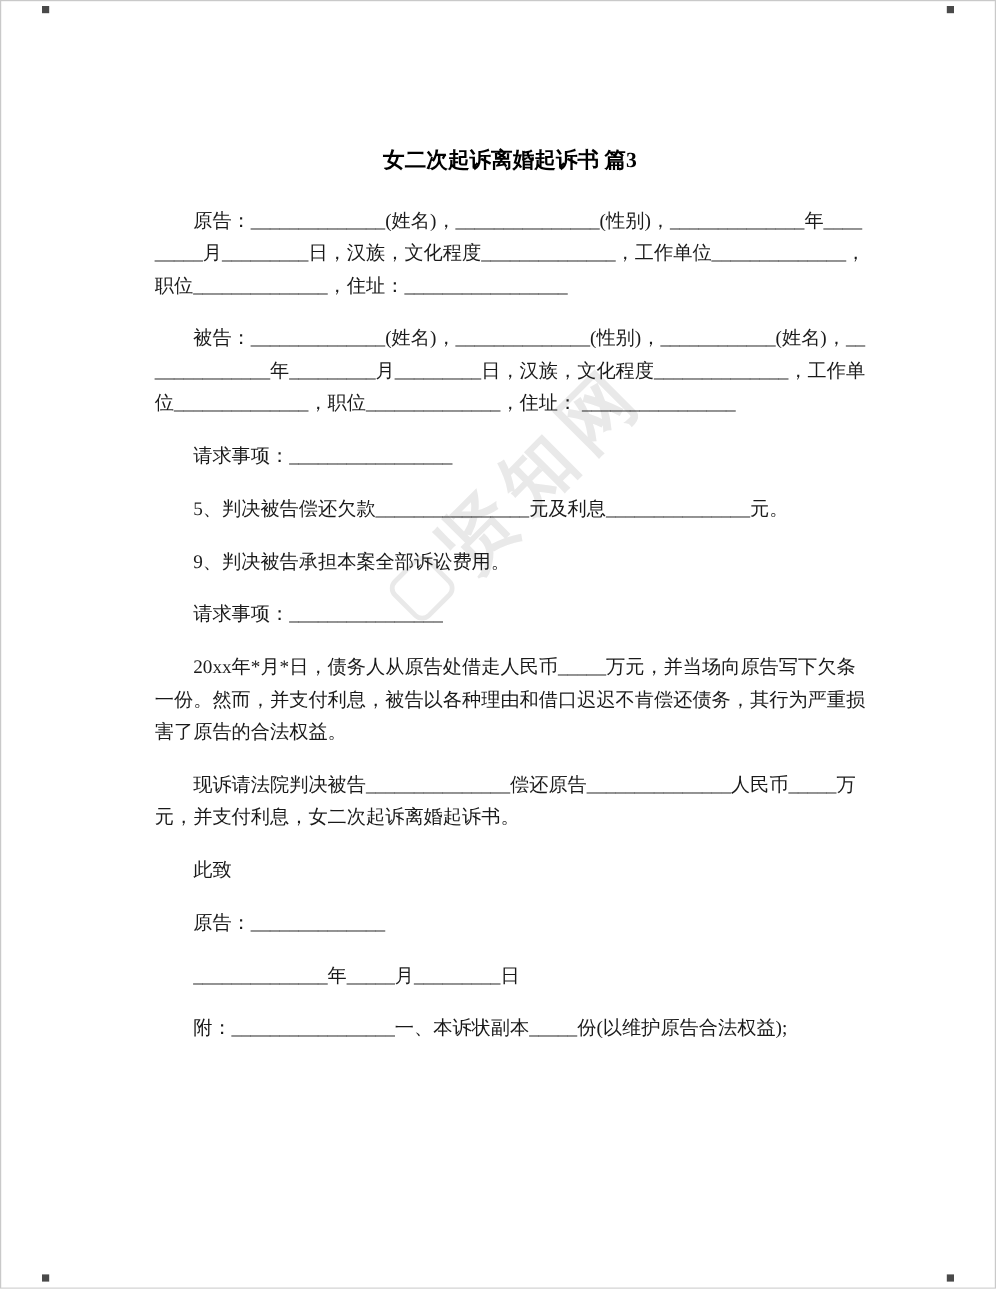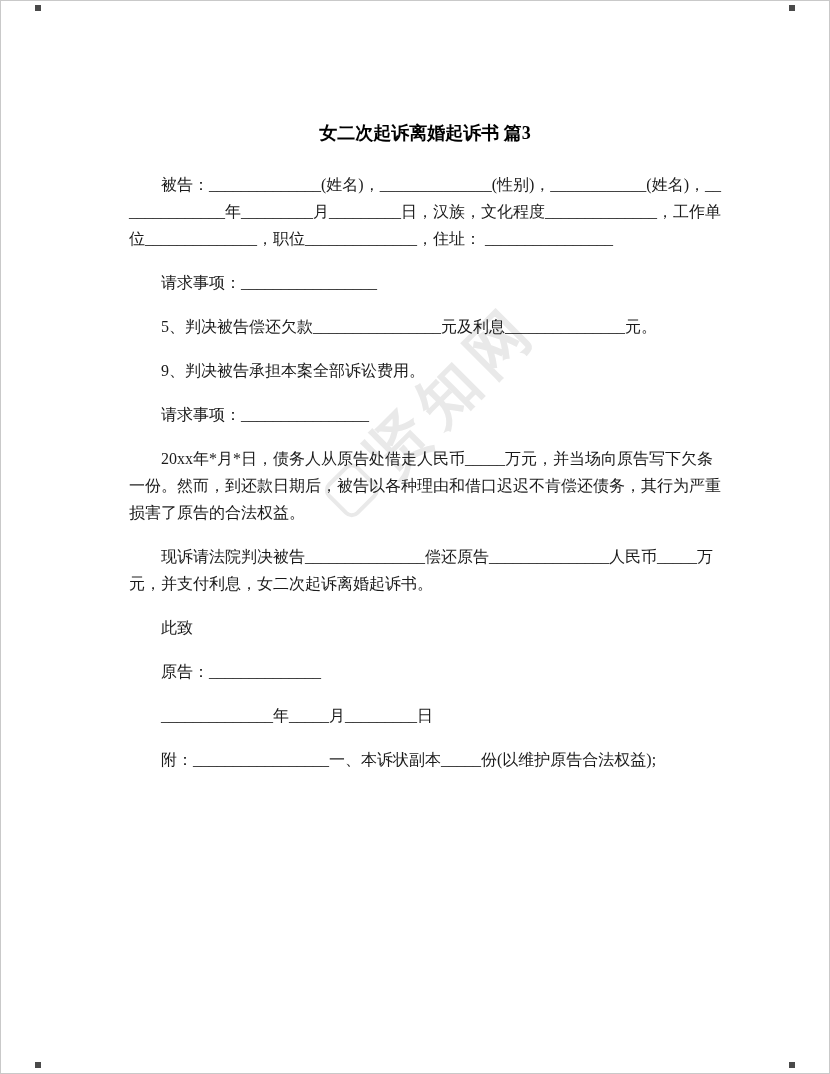--- a/index.html
+++ b/index.html
@@ -91,26 +91,27 @@
   <div class="crop-mark crop-br"></div>
 
   <div class="watermark">
     <span class="wm-logo"></span>
     <span class="wm-text">贤知网</span>
   </div>
 
   <div class="content">
     <h1 class="doc-title">女二次起诉离婚起诉书 篇3</h1>
 
+    <p>原告：______________(姓名)，_______________(性别)，______________年_________月_________日，汉族，文化程度______________，工作单位______________，职位______________，住址：_________________</p>
     <p>被告：______________(姓名)，______________(性别)，____________(姓名)，______________年_________月_________日，汉族，文化程度______________，工作单位______________，职位______________，住址： ________________</p>
     <p>请求事项：_________________</p>
     <p>5、判决被告偿还欠款________________元及利息_______________元。</p>
     <p>9、判决被告承担本案全部诉讼费用。</p>
     <p>请求事项：________________</p>
-    <p>20xx年*月*日，债务人从原告处借走人民币_____万元，并当场向原告写下欠条一份。然而，到还款日期后，被告以各种理由和借口迟迟不肯偿还债务，其行为严重损害了原告的合法权益。</p>
+    <p>20xx年*月*日，债务人从原告处借走人民币_____万元，并当场向原告写下欠条一份。然而，并支付利息，被告以各种理由和借口迟迟不肯偿还债务，其行为严重损害了原告的合法权益。</p>
     <p>现诉请法院判决被告_______________偿还原告_______________人民币_____万元，并支付利息，女二次起诉离婚起诉书。</p>
     <p>此致</p>
     <p>原告：______________</p>
     <p>______________年_____月_________日</p>
     <p>附：_________________一、本诉状副本_____份(以维护原告合法权益);</p>
   </div>
 
 </div>
 
 </body></html>

